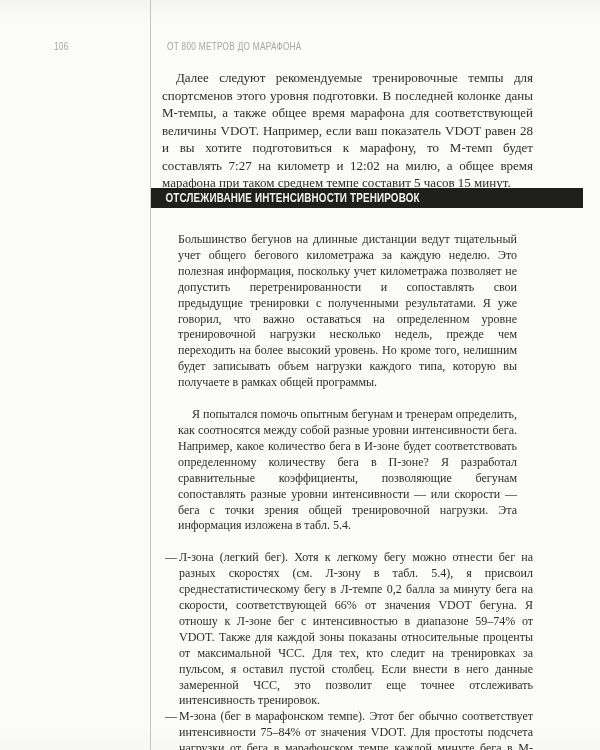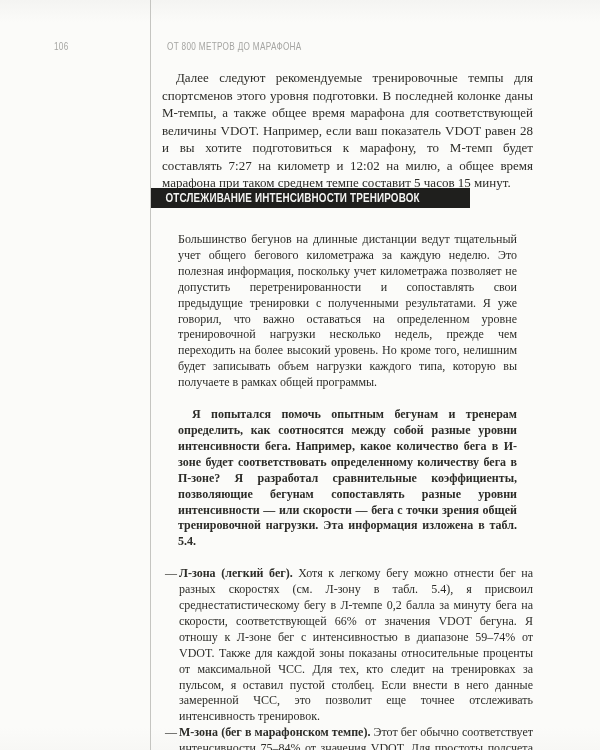--- a/index.html
+++ b/index.html
@@ -33,21 +33,21 @@
   .pagenum { left: 54px; }
   .runhead { left: 167px; }
   .intro {
     position: absolute; left: 162px; top: 69px; width: 371px;
     font-size: 13px; line-height: 17.5px;
     text-align: justify;
   }
   .intro p { margin: 0; text-indent: 14px; }
   .secbar {
     position: absolute; left: 151px; top: 188px;
-    width: 319px; height: 20px;
+    width: 432px; height: 20px;
     background: #1f1f1d;
   }
   .secbar .bartext {
     display: block;
     font-family: "Liberation Sans", sans-serif;
     font-weight: bold;
     font-size: 13px;
     line-height: 20px;
     color: #f4f4f2;
     white-space: nowrap;
@@ -55,30 +55,30 @@
     transform: scaleX(0.76);
     transform-origin: left top;
     letter-spacing: 0.2px;
   }
   .secbody {
     position: absolute; left: 162px; top: 216px; width: 371px;
     font-size: 12px; line-height: 15.9px;
     text-align: justify;
   }
   .secbody p { margin: 16px; }
-  .secbody p.indent { text-indent: 14px; font-weight: bold; }
+  .secbody p.indent { text-indent: 14px; }
   .bullet {
     position: relative;
     padding-left: 17px;
     margin: 0;
   }
   .bullet .dash {
     position: absolute; left: 3px; top: 0;
   }
-  .bullet .lead { font-weight: bold; }
+  .bullet .lead { font-weight: normal; }
 </style>
 </head>
 <body>
 
 <div class="page-shade"></div>
 
 <div class="vrule"></div>
 
 <div class="hdr pagenum">106</div>
 <div class="hdr runhead">ОТ 800 МЕТРОВ ДО МАРАФОНА</div>

